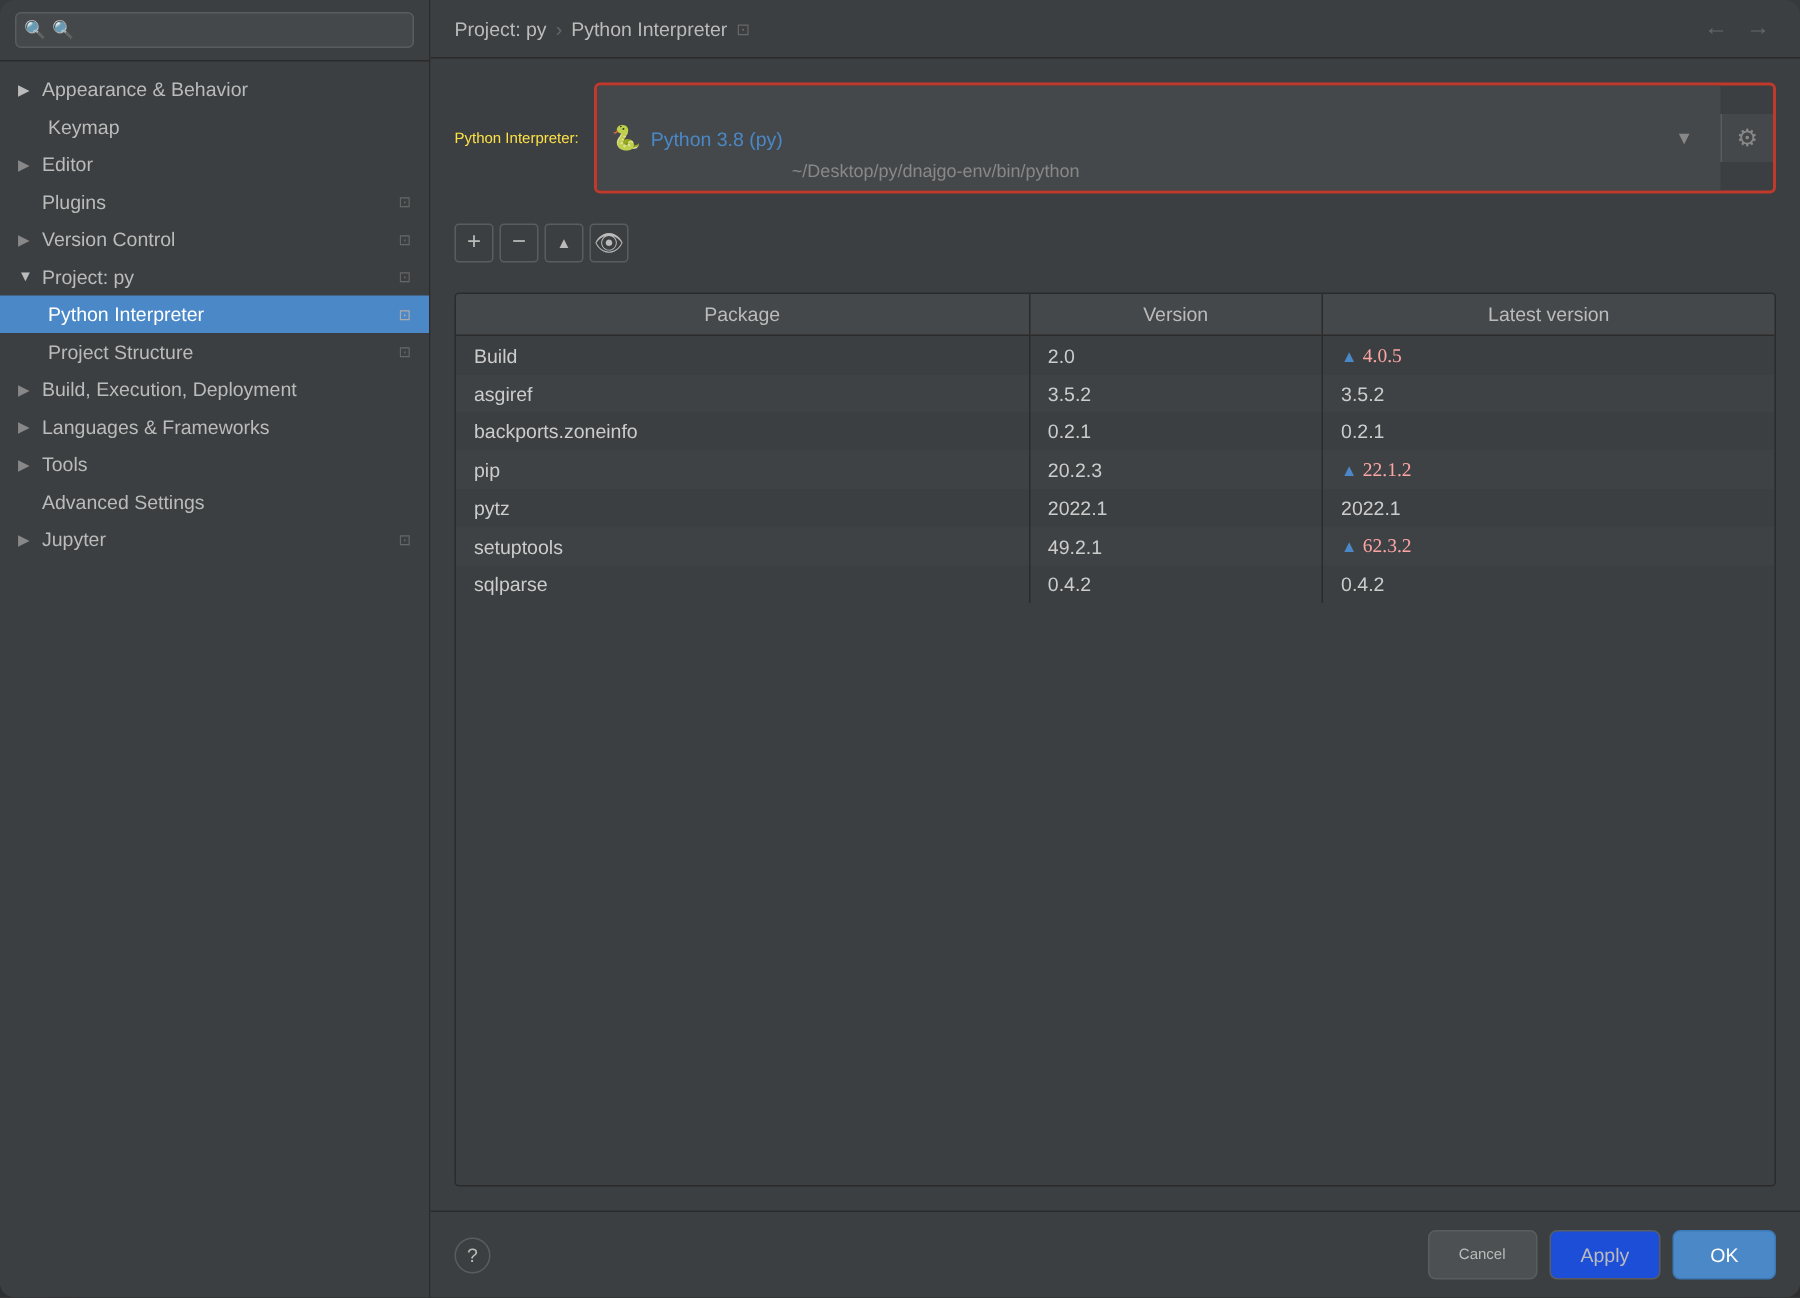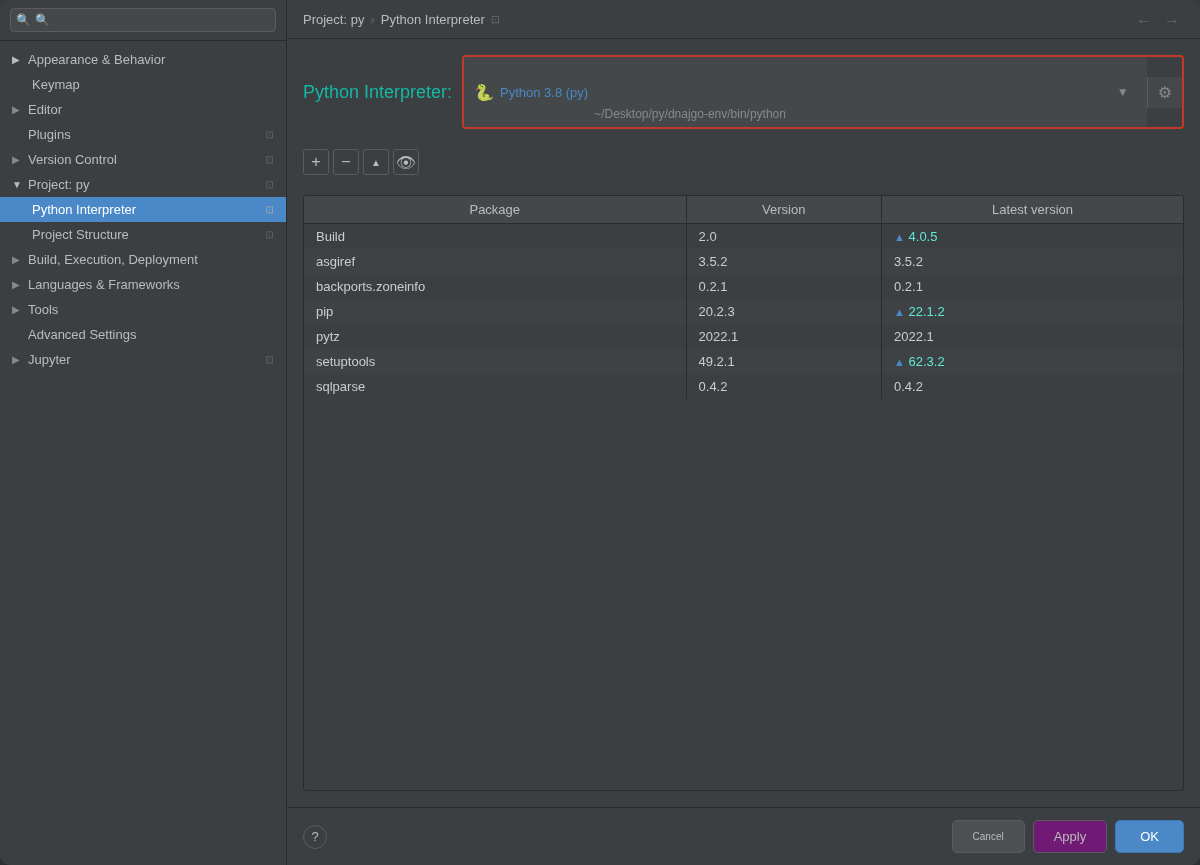--- a/index.html
+++ b/index.html
@@ -197,22 +197,22 @@
       gap: 16px;
     }
 
     
     .interpreter-row {
       display: flex;
       align-items: center;
       gap: 10px;
     }
     .interpreter-label {
-      color: #14b8a6;
-      font-size: 18px;
+      color: #fde047;
+      font-size: 10px;
       white-space: nowrap;
     }
     .interpreter-select-wrapper {
       flex: 1;
       display: flex;
       align-items: center;
       border: 2px solid #c0392b;
       border-radius: 4px;
       overflow: hidden;
     }
@@ -303,21 +303,22 @@
     }
     .packages-table td:last-child { border-right: none; }
     .packages-table tbody tr:nth-child(even) {
       background: rgba(255,255,255,0.02);
     }
     .upgrade-indicator {
       color: #4a88c7;
       font-size: 11px;
     }
     .update-available {
-      color: #5eead4;
+      color: #fca5a5;
+      font-family: Liberation Serif, serif;
     }
 
     
     .bottom-bar {
       padding: 12px 16px;
       display: flex;
       align-items: center;
       justify-content: space-between;
       border-top: 1px solid #2b2b2b;
       background: #3c3f41;
@@ -348,21 +349,21 @@
       background: #4c5052;
       border: 1px solid #5a5d5f;
       color: #bbbbbb;
       border-radius: 5px;
       padding: 8px 20px;
       cursor: pointer;
       font-size: 10px;
       text-align: right;
     }
     .btn-apply {
-      background: #701a75;
+      background: #1d4ed8;
       border: 1px solid #5a5d5f;
       color: #bbbbbb;
       border-radius: 5px;
       padding: 8px 20px;
       cursor: pointer;
       font-size: 13px;
     }
     .btn-ok {
       background: #4a88c7;
       border: 1px solid #3a78b7;

